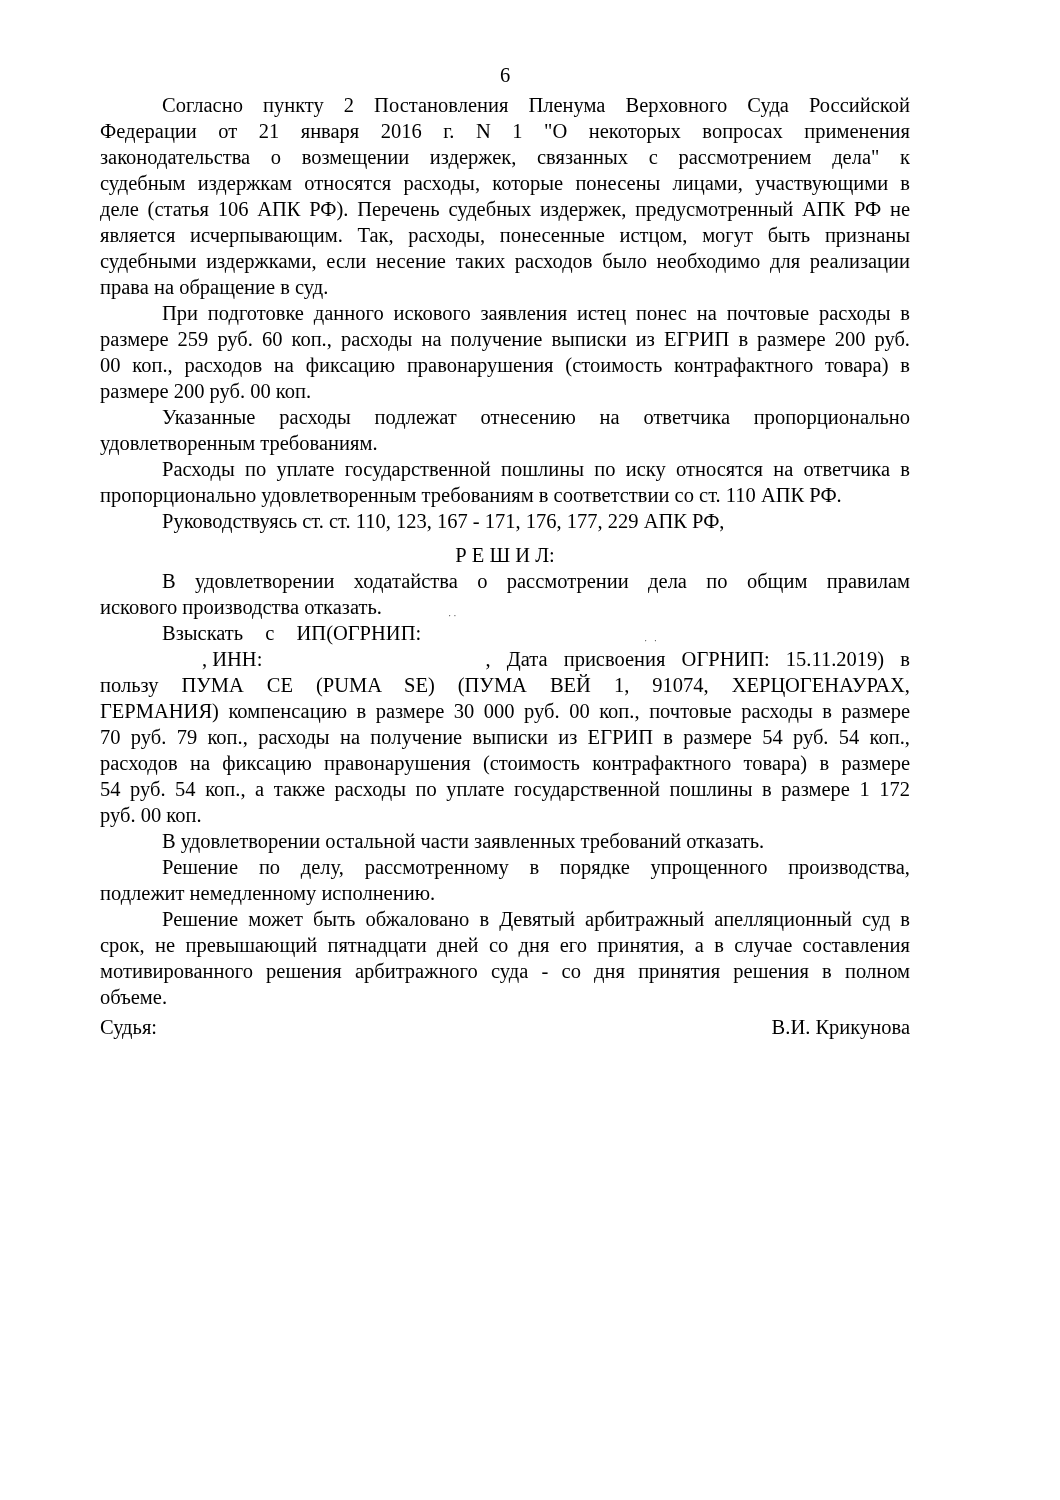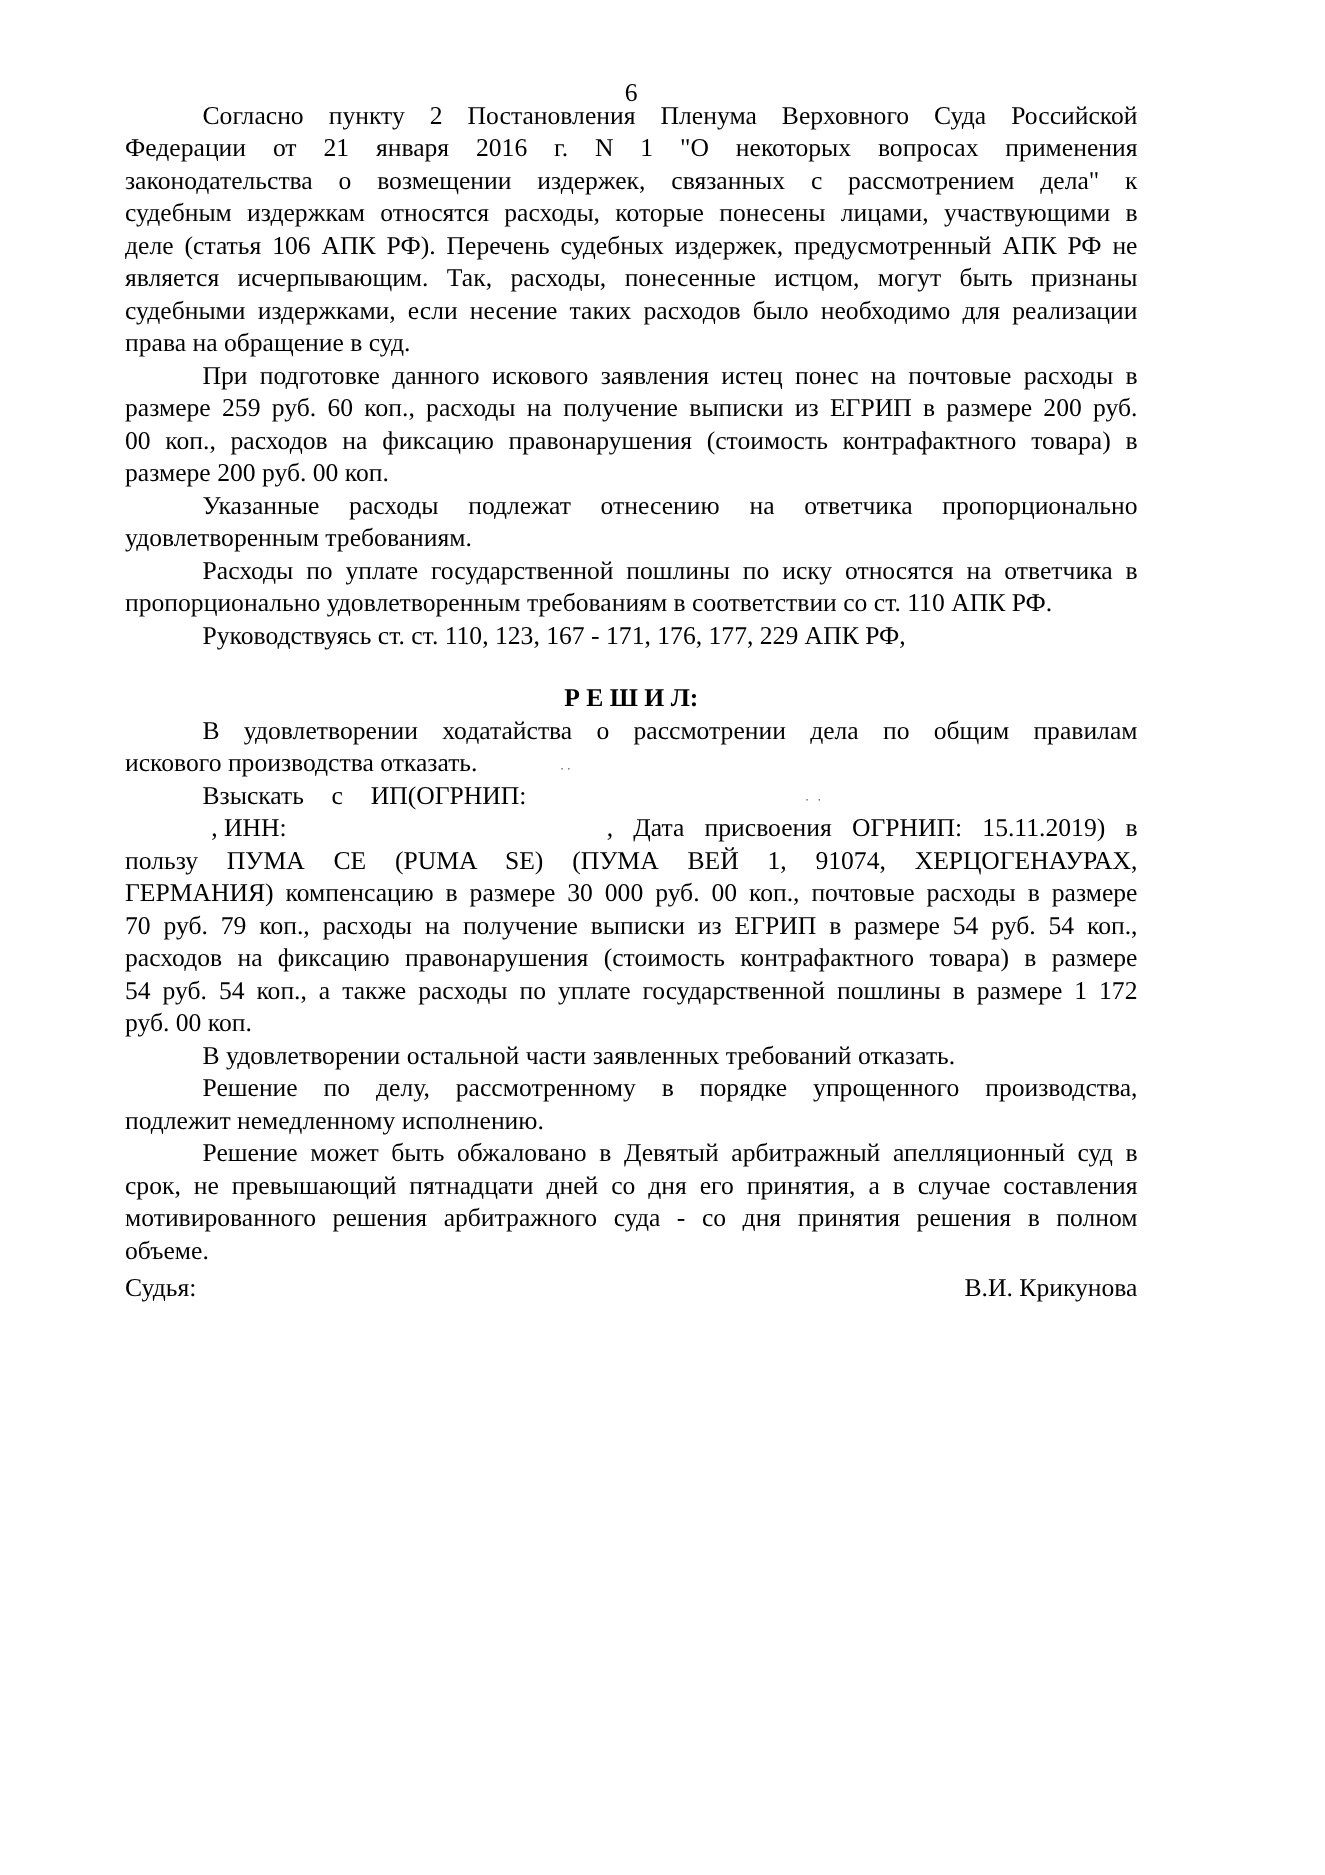--- a/index.html
+++ b/index.html
@@ -20,53 +20,53 @@
   .page-number {
     position: absolute;
     top: 62px;
     left: 100px;
     width: 810px;
     text-align: center;
     line-height: 26px;
   }
   .content {
     position: absolute;
-    top: 80px;
+    top: 92px;
     left: 100px;
     width: 810px;
     line-height: 26px;
   }
   .para .ln {
     text-align: justify;
     text-align-last: justify;
   }
   .para .ln:last-child {
     text-align-last: left;
   }
   .para.indent .ln:first-child {
     text-indent: 62px;
   }
   .decision-heading {
-    margin-top: 24px;
+    margin-top: 8px;
     height: 26px;
     text-align: center;
-    font-weight: bold;
+    font-weight: normal;
   }
   .rec-line1 {
     display: flex;
   }
   .rec-line1 .rec-left {
     padding-left: 62px;
     word-spacing: 17px;
   }
   .rec-line2 {
     display: flex;
   }
   .rec-line2 .rec-inn {
-    margin-left: 69px;
+    margin-left: 102px;
   }
   .rec-line2 .rec-tail {
     margin-left: auto;
     word-spacing: 11px;
   }
   .sig-row {
     display: flex;
     justify-content: space-between;
     margin-top: 4px;
   }

